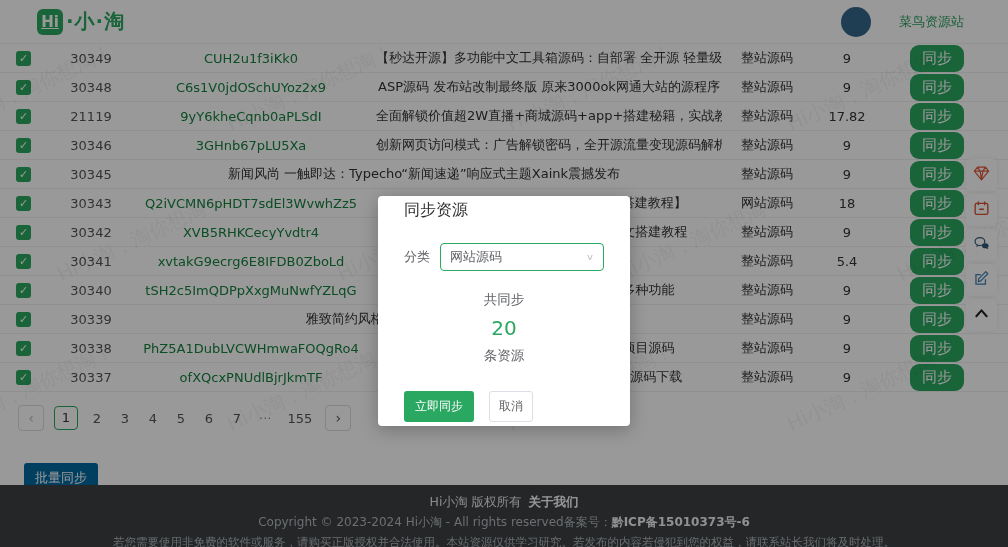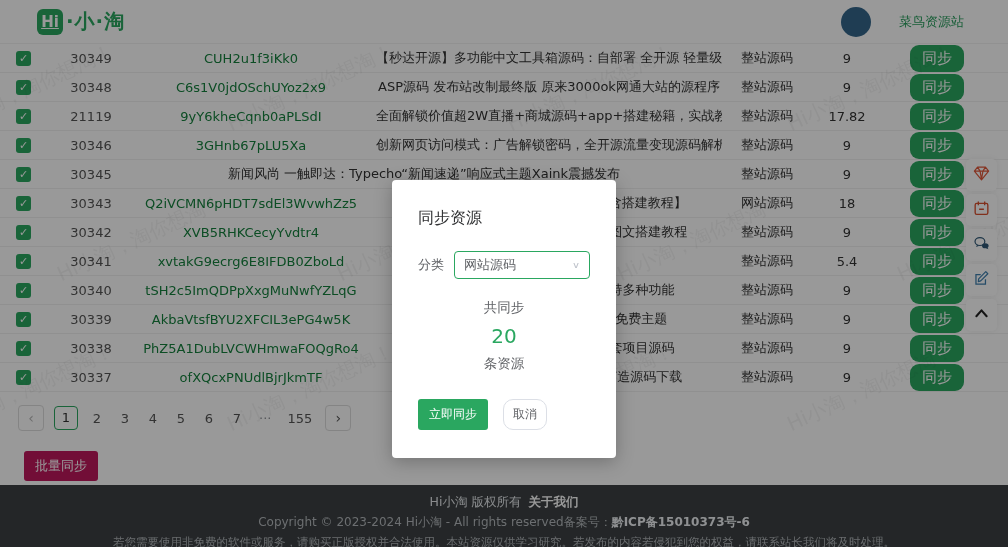--- a/index.html
+++ b/index.html
@@ -29,52 +29,52 @@
   .col-value { width:70px; text-align:center; }
   .col-action { width:110px; display:flex; justify-content:center; }
   .sync-btn { background:#2aa760; color:#fff; border:none; border-radius:9px; font-size:15px; padding:4px 12px; cursor:pointer; }
 
   
   .pagination { display:flex; align-items:center; gap:10px; margin:13px 0 0 18px; font-size:13px; color:#555; position:relative; z-index:2; }
   .page-btn { width:26px; height:26px; border:1px solid #dcdcdc; border-radius:4px; display:flex; align-items:center; justify-content:center; background:#fff; color:#b5b5b5; font-size:14px; cursor:pointer; }
   .page-num { min-width:18px; text-align:center; padding:0 3px; cursor:pointer; }
   .page-num.active { border:1px solid #2aa760; border-radius:4px; width:24px; height:24px; line-height:22px; padding:0; color:#333; }
   .page-ellipsis { color:#909399; cursor:default; }
-  .batch-btn { margin:20px 0 0 24px; background:#be185d; color:#fff; border:none; border-radius:3px; font-size:13px; padding:6px 11px; cursor:pointer; position:relative; z-index:2; }
+  .batch-btn { margin:32px 0 0 24px; background:#0369a1; color:#fff; border:none; border-radius:3px; font-size:13px; padding:6px 11px; cursor:pointer; position:relative; z-index:2; }
 
   
   .footer { position:absolute; left:0; right:0; bottom:0; height:62px; background:#3c4043; text-align:center; padding-top:9px; z-index:2; }
   .f1 { font-size:12.5px; color:#e4e7ea; }
   .f1 .about { color:#ffffff; font-weight:bold; margin-left:7px; cursor:pointer; }
   .f2 { font-size:12px; color:#b4b8bc; margin-top:3px; }
   .f2 .icp { color:#eef1f4; font-weight:bold; }
   .f3 { font-size:11.5px; color:#aeb2b6; margin-top:4px; white-space:nowrap; }
 
   
   .float-stack { position:absolute; right:11px; top:159px; display:flex; flex-direction:column; gap:3px; z-index:5; }
   .float-box { width:31px; height:32px; background:#fff; border-radius:5px; display:flex; align-items:center; justify-content:center; box-shadow:0 0 6px rgba(0,0,0,0.06); cursor:pointer; }
   .float-box svg { width:19px; height:19px; }
 
   
   .watermark-layer { position:absolute; top:44px; left:0; right:0; height:438px; overflow:hidden; pointer-events:none; z-index:3; }
   .wm { position:absolute; transform:rotate(-25deg); color:rgba(40,40,40,0.05); font-size:20px; white-space:nowrap; }
 
   
   .overlay { position:absolute; inset:0; background:rgba(0,0,0,0.4); z-index:50; }
-  .modal { position:absolute; left:50%; transform:translateX(-50%); top:180px; width:224px; background:#fff; border-radius:4px; z-index:100; padding:28px 26px; box-shadow:0 4px 18px rgba(0,0,0,0.25); }
+  .modal { position:absolute; left:50%; transform:translateX(-50%); top:196px; width:252px; background:#fff; border-radius:4px; z-index:100; padding:4px 26px; box-shadow:0 4px 18px rgba(0,0,0,0.25); }
   .modal-title { font-size:16px; color:#303133; }
   .modal-form { display:flex; align-items:center; margin-top:22px; }
   .modal-label { font-size:13px; color:#606266; margin-right:10px; }
   .modal-select { flex:1; height:28px; border:1px solid #2aa760; border-radius:4px; display:flex; align-items:center; justify-content:space-between; padding:0 9px; font-size:13px; color:#606266; cursor:pointer; background:#fff; }
   .chevron { color:#c0c4cc; font-size:11px; transform:scaleY(0.8); }
   .modal-count { margin-top:20px; font-size:13.5px; color:#606266; display:flex; align-items:center; gap:7px;flex-direction:column; }
   .count-num { color:#2aa760; font-size:20px; }
   .modal-actions { margin-top:26px; display:flex; gap:15px; }
   .confirm-btn { background:#2aa760; color:#fff; border:none; border-radius:3px; font-size:12px; padding:6px 11px; cursor:pointer; }
-  .cancel-btn { background:#fff; color:#606266; border:1px solid #dcdfe6; border-radius:10px; font-size:12px; padding:6px 9px; cursor:pointer; }
+  .cancel-btn { background:#fff; color:#606266; border:1px solid #dcdfe6; border-radius:3px; font-size:12px; padding:6px 9px; cursor:pointer; }
 </style>
 </head>
 <body>
 
 <div class="navbar">
   <div class="logo">
     <div class="logo-badge">Hi</div>
     <div class="logo-text">·小·淘</div>
   </div>
   <div class="nav-right">
@@ -214,21 +214,20 @@
         <div class="col-value">9</div>
         <div class="col-action">
           <button class="sync-btn">同步</button>
         </div>
       </div>
       <div class="trow">
         <div class="col-check">
           <span class="checkbox">✓</span>
         </div>
         <div class="col-id">30339</div>
-        <div class="col-code">AkbaVtsfBYU2XFCIL3ePG4w5K</div>
         <div class="col-desc">雅致简约风格的WordPress博客免费主题</div>
         <div class="col-type">整站源码</div>
         <div class="col-value">9</div>
         <div class="col-action">
           <button class="sync-btn">同步</button>
         </div>
       </div>
       <div class="trow">
         <div class="col-check">
           <span class="checkbox">✓</span>

